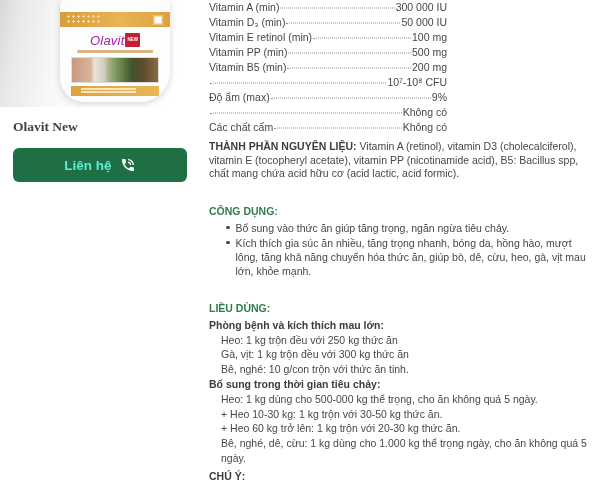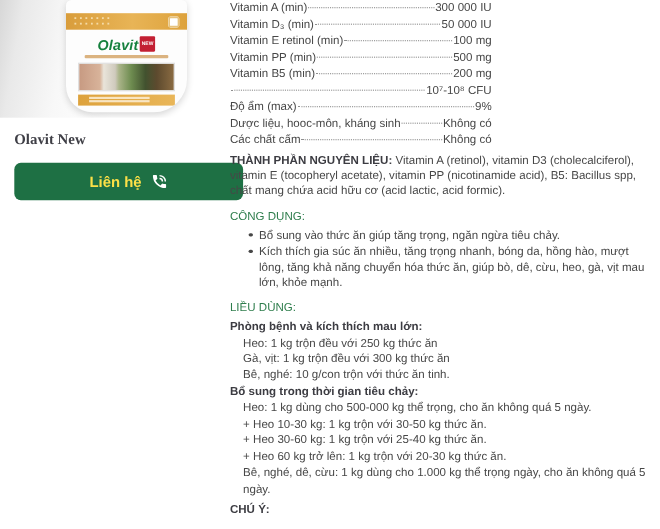--- a/index.html
+++ b/index.html
@@ -29,21 +29,21 @@
     content:"";position:absolute;left:6px;top:2px;width:34px;height:11px;
     background:radial-gradient(circle 1.2px,#f7e1b2 1.2px,transparent 1.3px) 0 0/5px 5px;
     opacity:.9;
   }
   .bag-band-top::after{ 
     content:"";position:absolute;right:7px;top:2.5px;width:10px;height:10px;
     background:#fff;border-radius:2px;box-shadow:inset 0 0 0 1.5px #e6c27c;
   }
   .bag-label{padding-top:6px;text-align:center;}
   .bag-brand-row{line-height:12px;white-space:nowrap;}
-  .bag-brand{color:#15803d;font-weight:bold;font-style:italic;font-size:13px;letter-spacing:.2px;}
+  .bag-brand{color:#a21caf;font-weight:normal;font-style:italic;font-size:13px;letter-spacing:.2px;}
   .bag-badge{
     display:inline-block;background:#c32033;color:#fff;font-size:4.5px;font-weight:bold;
     font-style:normal;padding:1px 2px;border-radius:1px;vertical-align:4px;margin-left:1px;
   }
   .bag-tagline{height:2.5px;width:76px;margin:3px auto 4px;background:#cf9a55;opacity:.75;border-radius:1px;}
   .bag-photo{
     height:24px;margin:0 11px;border:1px solid #ddd;
     background:linear-gradient(90deg,
       #c79a82 0%,#d8b39a 22%,#e9e4da 26%,#cfcabd 38%,
       #aab489 42%,#6e8c50 55%,#42522f 70%,#5d4a2e 82%,#8a6b42 100%);
@@ -51,35 +51,35 @@
   .bag-band-bottom{
     height:10px;margin:3px 11px 0;position:relative;
     background:linear-gradient(90deg,#dda23c,#e9b659);
   }
   .bag-band-bottom::before{
     content:"";position:absolute;left:10px;top:2.5px;width:55px;height:1.5px;
     background:#fbecd0;box-shadow:0 3px 0 #fbecd0;opacity:.9;
   }
   .product-title{margin:12px 0 0 13px;font-size:13.5px;font-weight:600;color:#3f3f46;font-family:Liberation Serif, serif;}
   .contact-btn{
-    margin:13px 0 0 13px;width:208px;height:34px;border:none;border-radius:6px;
-    background:#1e7044;color:#fde047;font-family:inherit;font-weight:bold;font-size:13.5px;
+    margin:13px 0 0 13px;width:174px;height:34px;border:none;border-radius:6px;
+    background:#1e7044;color:#5eead4;font-family:inherit;font-weight:bold;font-size:13.5px;
     display:flex;align-items:center;justify-content:center;gap:8px;cursor:pointer;
   }
   .contact-btn svg{display:block;}
   
   .right-col{flex:1;padding:1px 5px 0 8px;min-width:0;}
   .specs{width:238px;font-size:10.5px;}
   .spec-row{display:flex;align-items:baseline;height:15px;white-space:nowrap;text-align:right;}
   .spec-label{flex:0 0 auto;}
   .spec-leader{flex:1 1 auto;min-width:10px;border-bottom:1.5px dotted #8f8f8f;transform:translateY(-2.5px);margin:0 1px;}
   .spec-value{flex:0 0 auto;}
   .ingredients{margin:4px 0 0;font-size:10.5px;line-height:13.5px;}
   .ingredients-lead{font-weight:bold;color:#3c3c42;}
-  .section-heading{color:#2e7d4c;font-weight:normal;font-size:10.5px;margin:10px 0 4px;}
+  .section-heading{color:#2e7d4c;font-weight:bold;font-size:10.5px;margin:24px 0 4px;}
   .bullet{display:flex;gap:6px;padding-left:17px;font-size:10.5px;line-height:14px;margin-bottom:1px;}
   .bullet-dot{flex:0 0 auto;width:3.5px;height:3.5px;border-radius:50%;background:#474747;margin-top:5px;}
   .sub-heading{font-weight:bold;color:#3c3c42;font-size:10.5px;line-height:15px;}
   .line{font-size:10.5px;line-height:14.8px;padding-left:12px;}
 </style>
 </head>
 <body>
 
 <div class="page">
 
@@ -139,21 +139,20 @@
       <div class="spec-row">
           <span class="spec-leader"></span>
           <span class="spec-value">10⁷-10⁸ CFU</span>
         </div>
       <div class="spec-row">
           <span class="spec-label">Độ ẩm (max)</span>
           <span class="spec-leader"></span>
           <span class="spec-value">9%</span>
         </div>
       <div class="spec-row">
-          <span class="spec-label">Dược liệu, hooc-môn, kháng sinh</span>
           <span class="spec-leader"></span>
           <span class="spec-value">Không có</span>
         </div>
       <div class="spec-row">
           <span class="spec-label">Các chất cấm</span>
           <span class="spec-leader"></span>
           <span class="spec-value">Không có</span>
         </div>
     </div>
 
@@ -173,20 +172,19 @@
     </div>
 
     <div class="section-heading">LIỀU DÙNG:</div>
     <div class="sub-heading">Phòng bệnh và kích thích mau lớn:</div>
     <div class="line">Heo: 1 kg trộn đều với 250 kg thức ăn</div>
     <div class="line">Gà, vịt: 1 kg trộn đều với 300 kg thức ăn</div>
     <div class="line">Bê, nghé: 10 g/con trộn với thức ăn tinh.</div>
     <div class="sub-heading">Bổ sung trong thời gian tiêu chảy:</div>
     <div class="line">Heo: 1 kg dùng cho 500-000 kg thể trọng, cho ăn không quá 5 ngày.</div>
     <div class="line">+ Heo 10-30 kg: 1 kg trộn với 30-50 kg thức ăn.</div>
-    <div class="line">+ Heo 30-60 kg: 1 kg trộn với 25-40 kg thức ăn.</div>
     <div class="line">+ Heo 60 kg trở lên: 1 kg trộn với 20-30 kg thức ăn.</div>
     <div class="line">Bê, nghé, dê, cừu: 1 kg dùng cho 1.000 kg thể trọng ngày, cho ăn không quá 5 ngày.</div>
 
     <div class="sub-heading" style="margin-top:3px;">CHÚ Ý:</div>
 
   </div>
 </div>
 
 </body></html>

